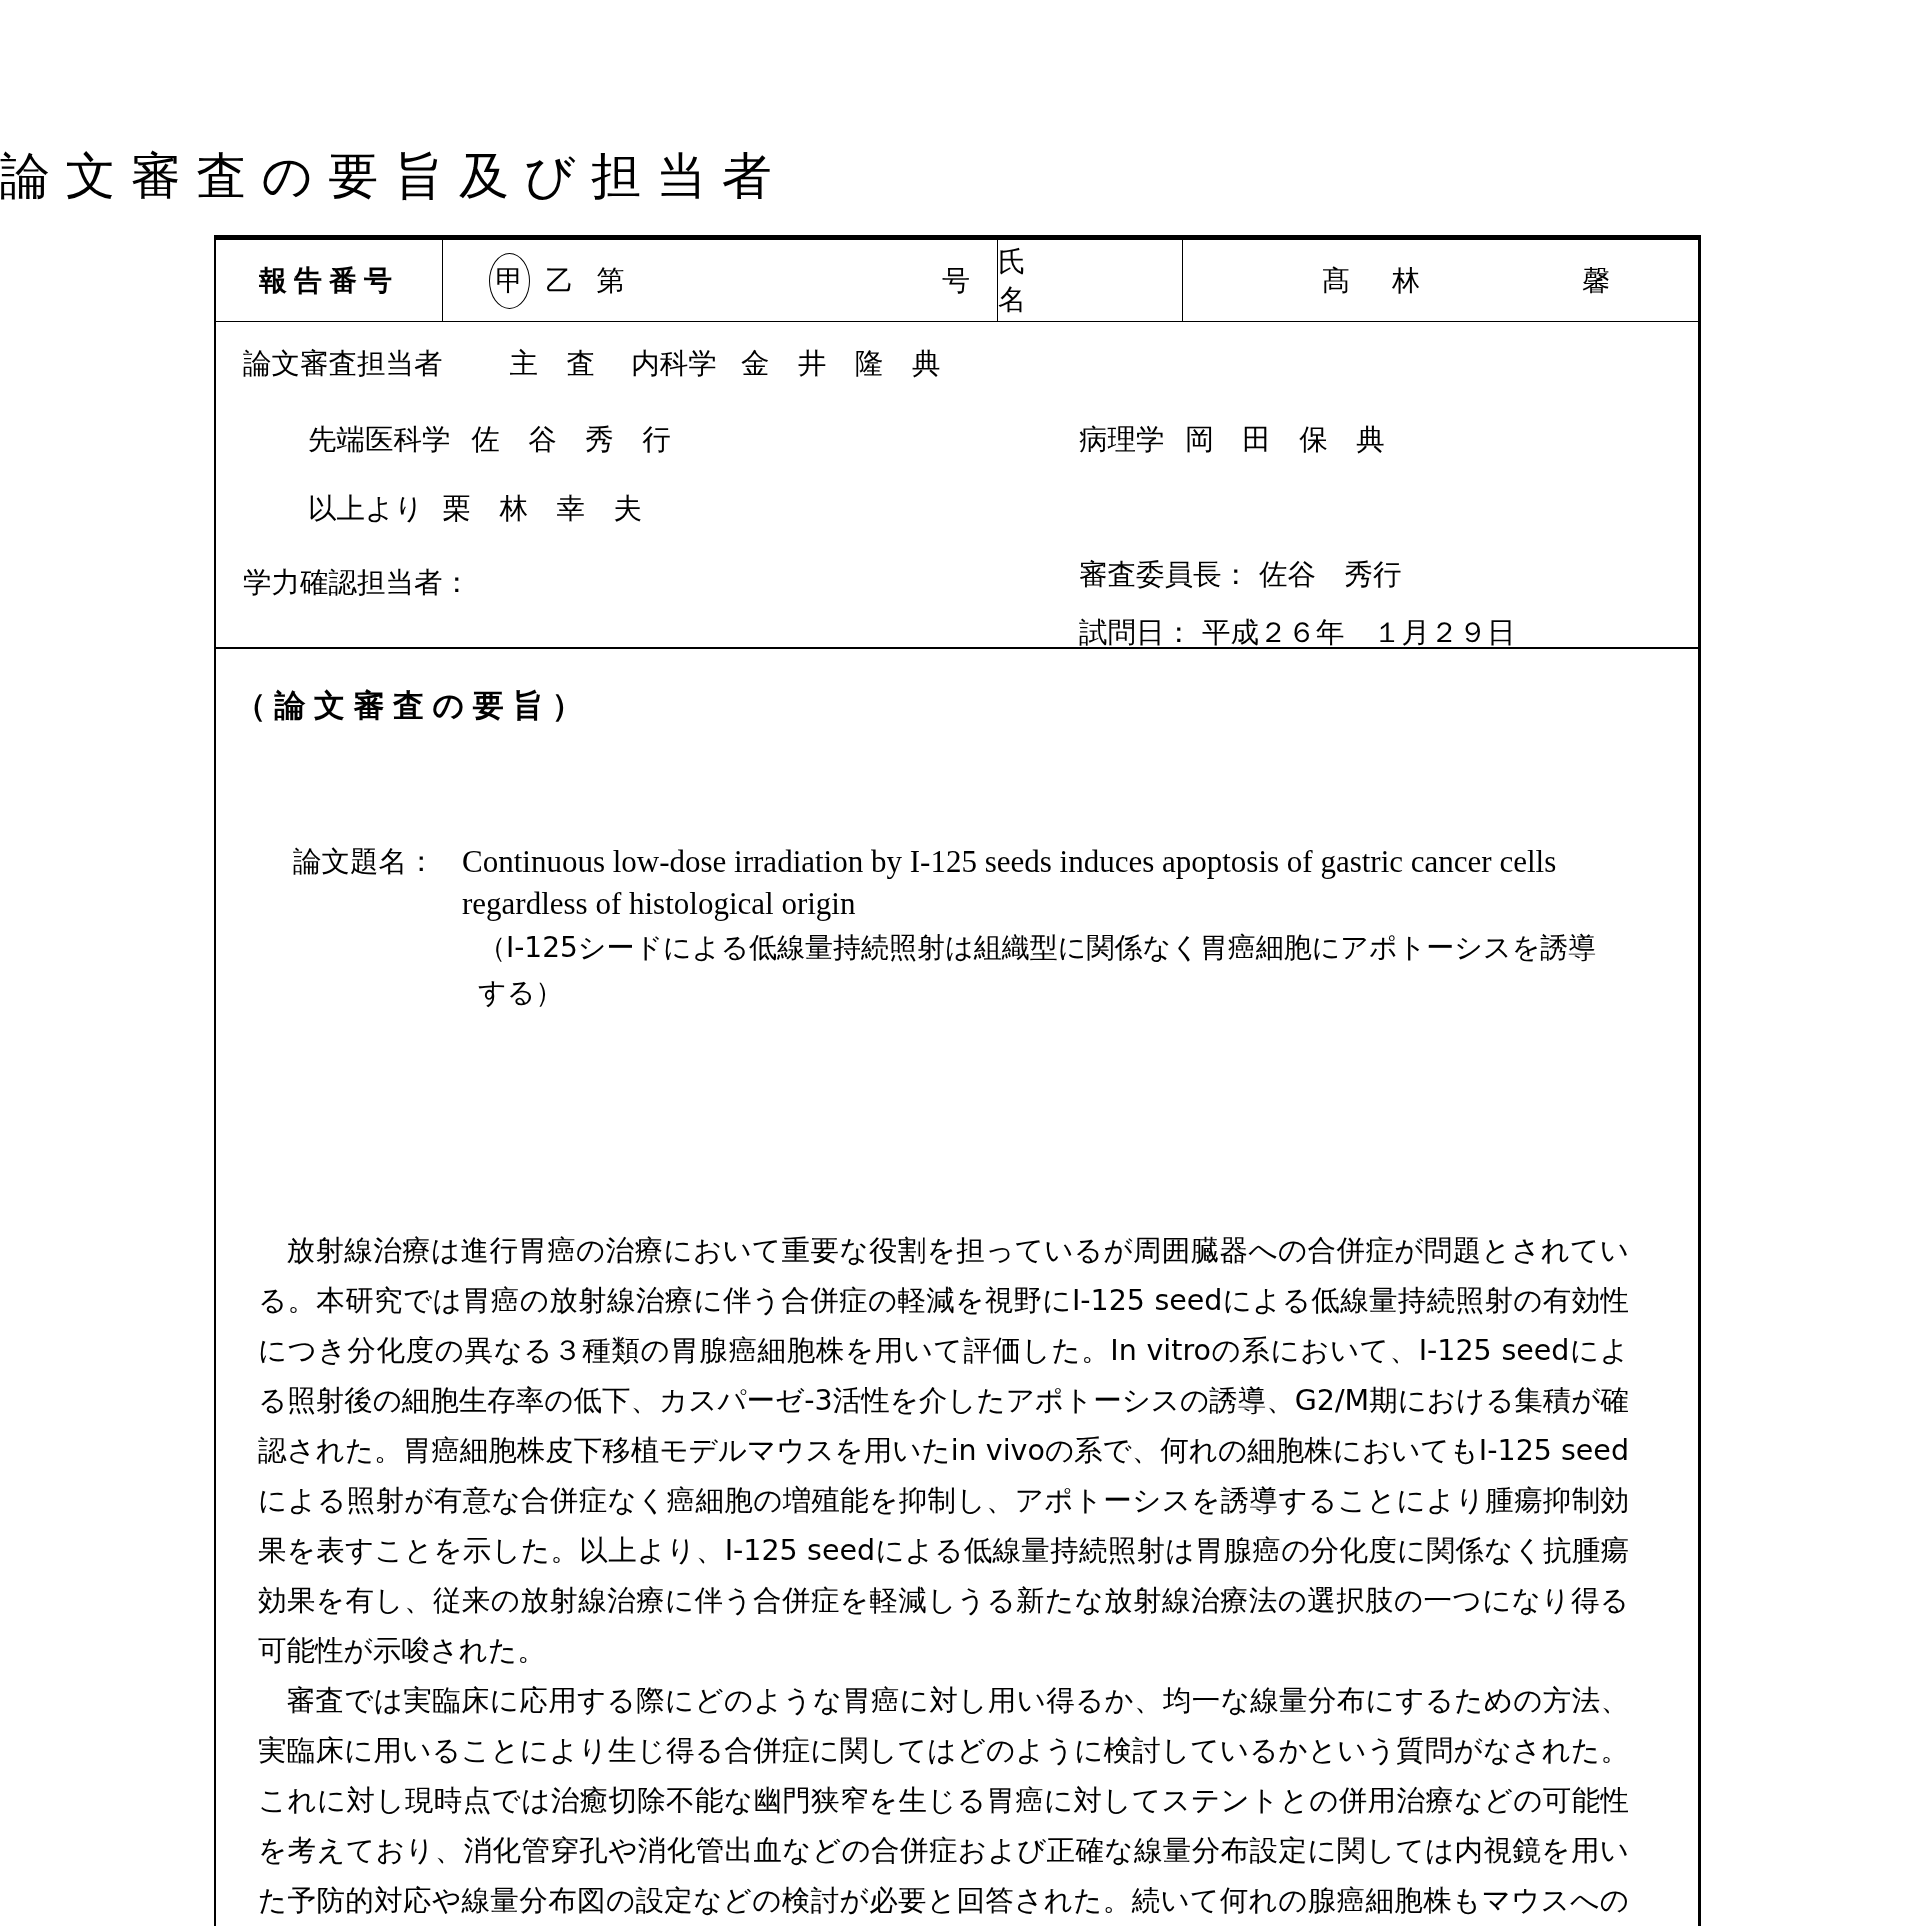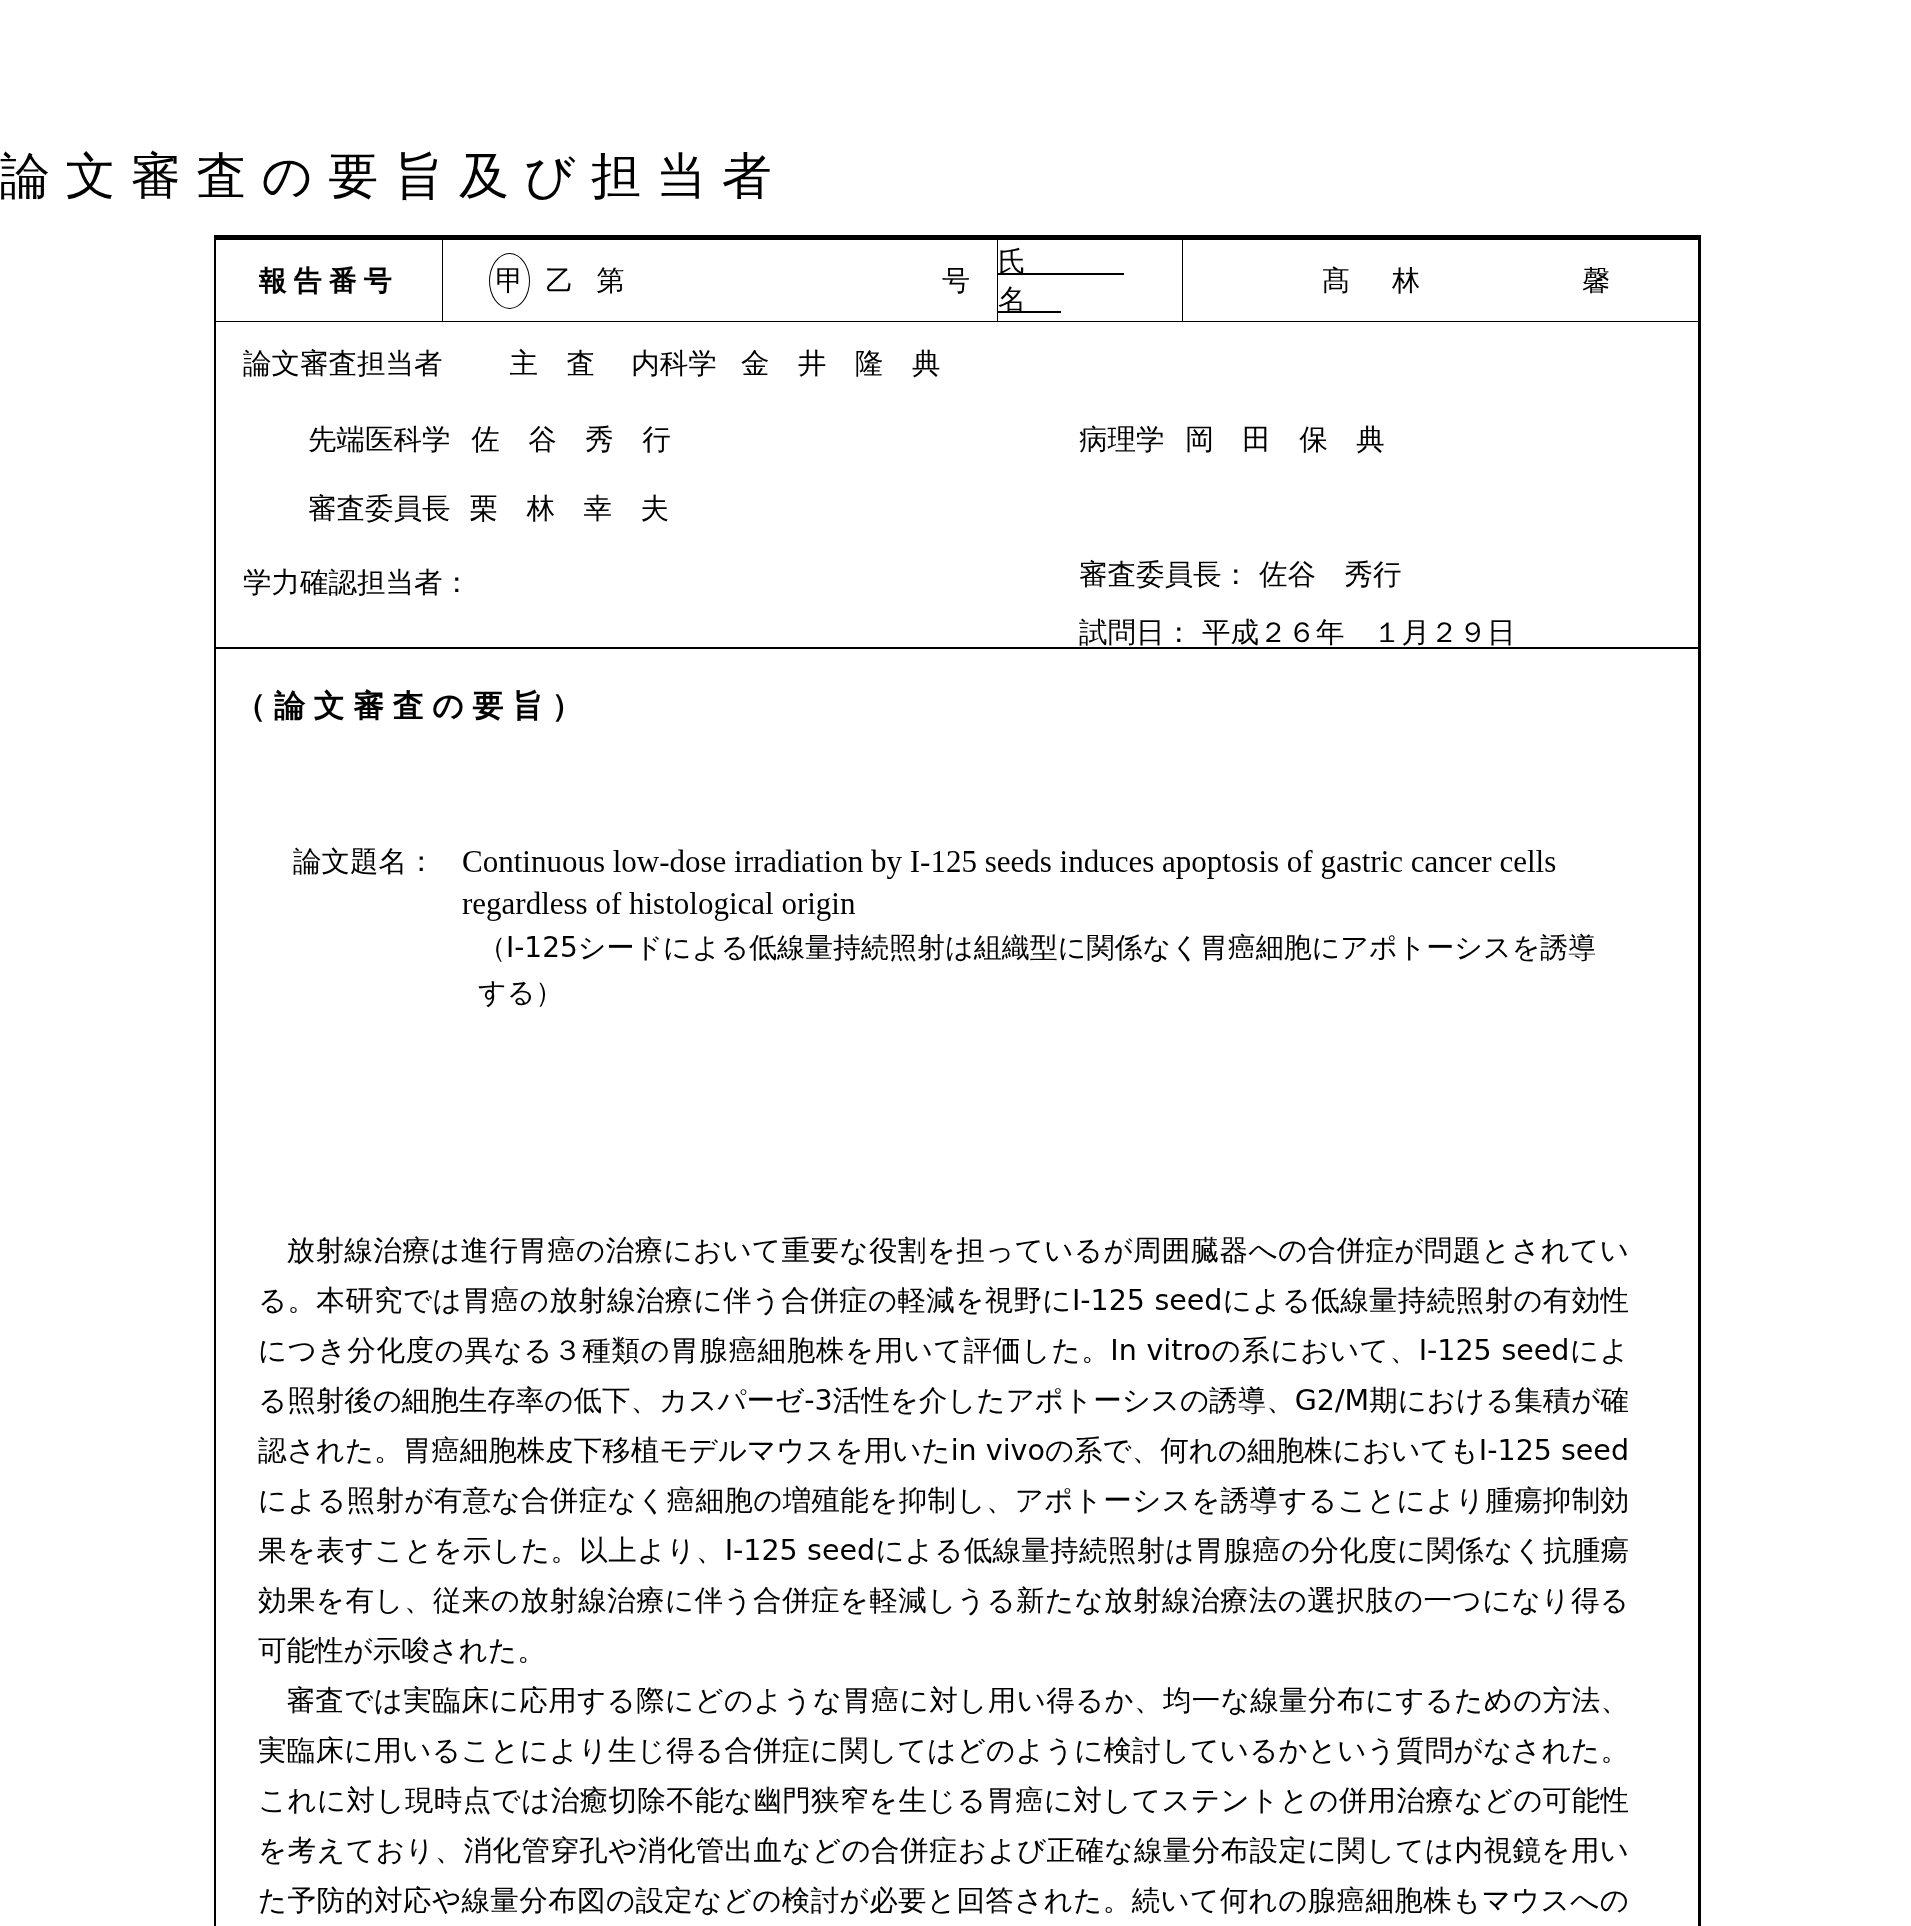--- a/index.html
+++ b/index.html
@@ -10,21 +10,21 @@
                font-family: "DejaVu Sans", sans-serif; font-size: 50px; letter-spacing: 15.4px; }
 
   .frame { position: absolute; left: 214px; top: 235px; width: 1487px; height: 2230px;
            border: 5.4px solid #000; border-left-width: 2.3px; border-right-width: 3.9px; box-sizing: border-box; }
 
   .header-row { position: absolute; left: 0; top: 0; right: 0; height: 81px; border-bottom: 1.9px solid #000;
                 display: flex; font-family: "DejaVu Sans", sans-serif; font-size: 28px; }
   .cell { display: flex; align-items: center; box-sizing: border-box; height: 100%; }
   .c-label { width: 227px; border-right: 1.5px solid #000; justify-content: center; font-weight: bold; letter-spacing: 7px; }
   .c-number { width: 555px; border-right: 1.2px solid #000; padding-left: 46px; position: relative; }
-  .c-name-label { width: 185px; border-right: 1.2px solid #000; justify-content: center; letter-spacing: 35px; text-decoration: underline; }
+  .c-name-label { width: 185px; border-right: 1.2px solid #000; justify-content: center; letter-spacing: 35px; }
   .c-name { flex: 1; padding-left: 139px; letter-spacing: 0; }
   .circled { display: inline-block; width: 39px; height: 54px; border: 1.5px solid #000; border-radius: 50%;
              text-align: center; line-height: 54px; margin-right: 15.4px; }
   .num-seq { margin-right: 23px; }
   .num-suffix { position: absolute; right: 27px; }
   .name-part { display: inline-block; }
   .name-part.given { margin-left: 162px; }
   .name-part.family1 { margin-right: 42px; }
 
   .committee { position: absolute; left: 0; right: 0; top: 81px; height: 326px; border-bottom: 2.3px solid #000;
@@ -75,21 +75,21 @@
     </div>
     <div class="line" style="left:92px; top:100px;">
       <span>先端医科学</span>
       <span style="margin-left:11.6px;">佐　谷　秀　行</span>
     </div>
     <div class="line" style="left:863px; top:100px;">
       <span>病理学</span>
       <span style="margin-left:11.6px;">岡　田　保　典</span>
     </div>
     <div class="line" style="left:92px; top:169px;">
-      <span>審査委員長</span>
+      <span>以上より</span>
       <span style="margin-left:10px;">栗　林　幸　夫</span>
     </div>
     <div class="line" style="left:27px; top:243px;">学力確認担当者：</div>
     <div class="line" style="left:863px; top:235px;">
       <span>審査委員長：</span>
       <span>佐谷　秀行</span>
     </div>
     <div class="line" style="left:863px; top:293px;">
       <span>試問日：</span>
       <span>平成２６年　１月２９日</span>

